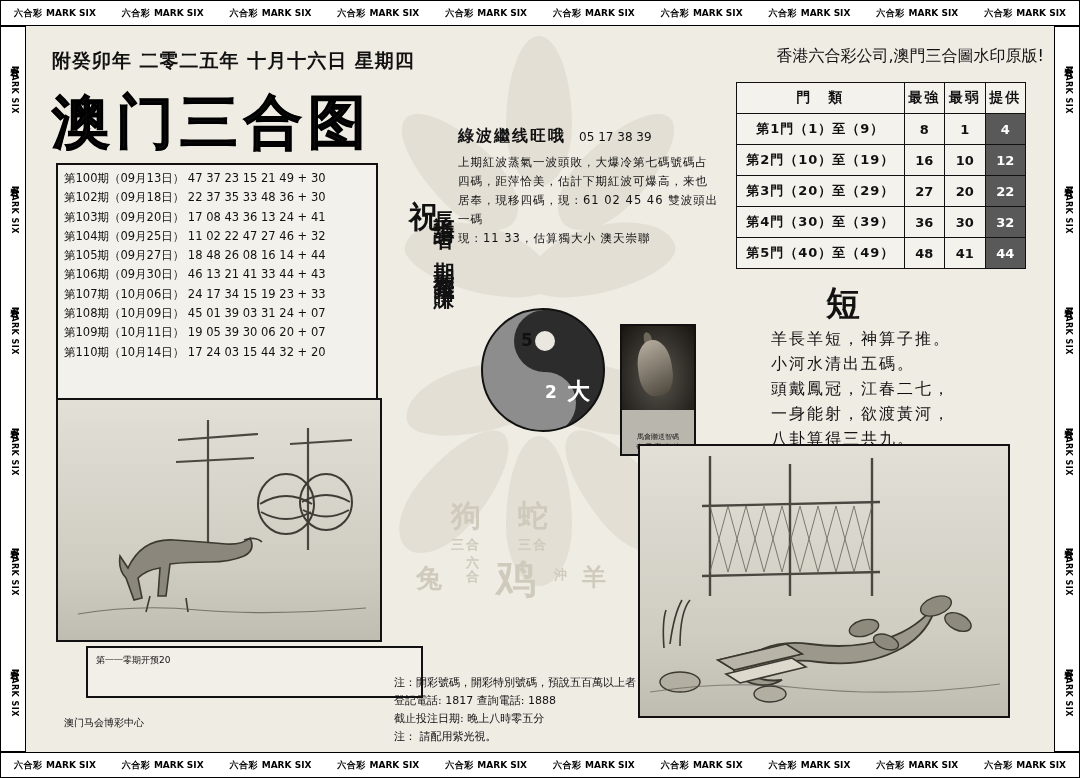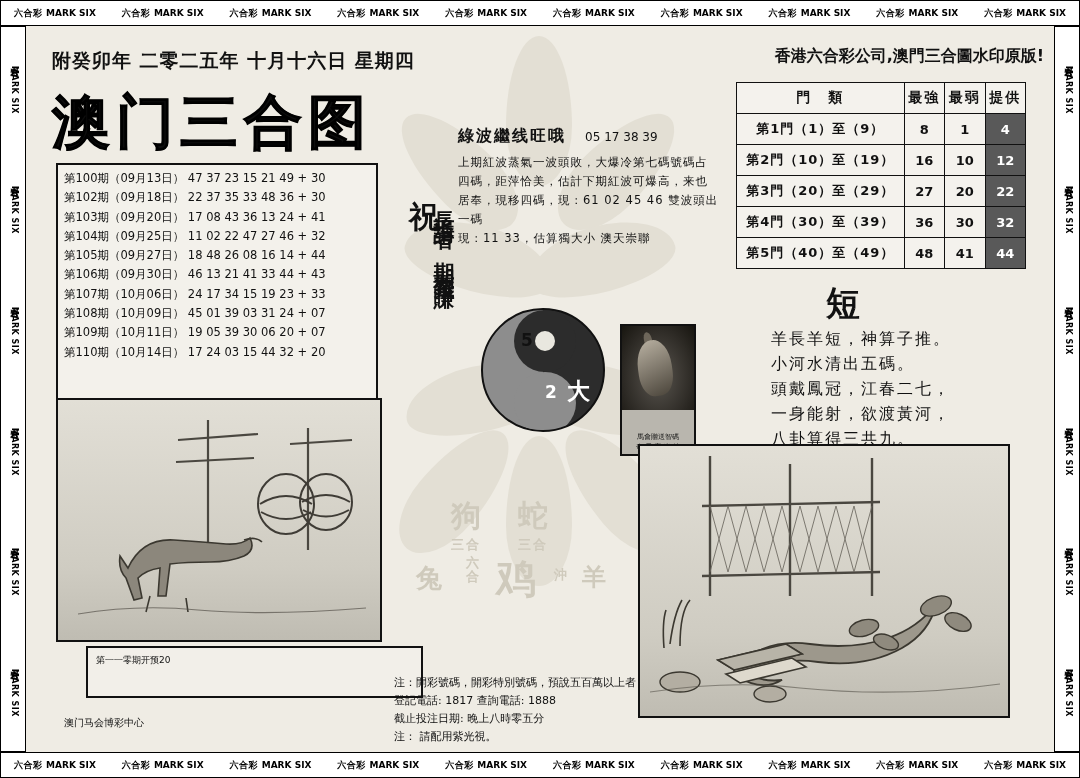--- a/index.html
+++ b/index.html
@@ -35,21 +35,21 @@
     position:absolute;pointer-events:none;
   }
   .petal{
     position:absolute;background:#e3dfd4;border-radius:50% 50% 50% 50%/60% 60% 40% 40%;
   }
   .hdr-date{
     position:absolute;left:26px;top:22px;font-size:19px;font-weight:bold;
     font-family:"DejaVu Sans","Liberation Sans",sans-serif;color:#111;letter-spacing:1px;
   }
   .hdr-right{
-    position:absolute;right:10px;top:20px;font-size:16px;font-weight:bold;color:#111;
+    position:absolute;right:10px;top:20px;font-size:16px;font-weight:normal;color:#111;
   }
   .bigtitle{
     position:absolute;left:26px;top:58px;font-size:58px;font-weight:bold;
     letter-spacing:6px;color:#0d0d0d;font-family:"DejaVu Sans","Liberation Sans",sans-serif;
     -webkit-text-stroke:1px #000;
   }
   
   .results{
     position:absolute;left:30px;top:137px;width:322px;height:237px;
     border:2px solid #111;background:rgba(255,255,255,.25);
@@ -68,21 +68,21 @@
   .bless2{
     position:absolute;left:398px;top:168px;width:34px;
     font-size:21px;font-weight:bold;color:#111;
     writing-mode:vertical-rl;text-orientation:upright;letter-spacing:6px;
   }
   
   .greenpoem{
     position:absolute;left:432px;top:100px;width:268px;color:#111;
   }
   .gp-title{font-size:16px;font-weight:bold;letter-spacing:2px;display:inline-block;}
-  .gp-code{font-size:12px;margin-left:14px;display:inline-block;text-align:right;}
+  .gp-code{font-size:12px;margin-left:8px;display:inline-block;text-align:right;}
   .gp-line{font-size:11.5px;line-height:19px;letter-spacing:1px;}
   
   .yy-wrap{position:absolute;left:455px;top:282px;width:124px;height:124px;}
   .yy{
     width:124px;height:124px;border-radius:50%;
     background:linear-gradient(90deg,#8d8d8d 50%,#2c2c2c 50%);
     border:2px solid #111;box-sizing:border-box;position:relative;overflow:hidden;
   }
   .yy:before,.yy:after{content:"";position:absolute;left:31px;width:62px;height:62px;border-radius:50%;}
   .yy:before{top:0;background:#2c2c2c;}

